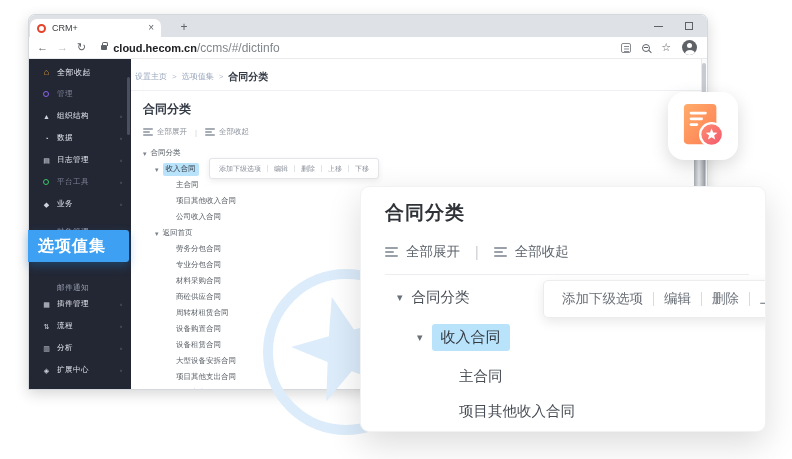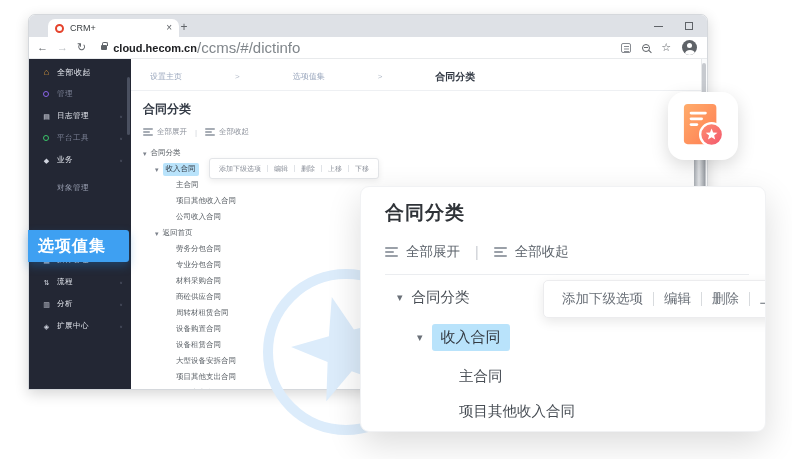--- a/index.html
+++ b/index.html
@@ -5,41 +5,41 @@
   html,body{margin:0;padding:0;background:#fff;}
   *{box-sizing:border-box;}
   .stage{position:relative;width:792px;height:459px;background:#fff;overflow:hidden;
          font-family:"Liberation Sans","DejaVu Sans",sans-serif;-webkit-font-smoothing:antialiased;}
 
   
   .window{position:absolute;left:28px;top:14px;width:680px;height:376px;background:#fff;
           border:1px solid #d5d8dc;border-radius:7px 7px 0 0;
           box-shadow:0 4px 14px rgba(0,0,0,.16);z-index:1;}
   .tabbar{position:relative;height:22px;background:#dee1e6;border-radius:6px 6px 0 0;}
-  .tab{position:absolute;left:19px;top:4px;width:131px;height:18px;background:#fff;
+  .tab{position:absolute;left:1px;top:4px;width:131px;height:18px;background:#fff;
        border-radius:7px 7px 0 0;display:flex;align-items:center;padding:0 7px;}
   .favicon{width:9px;height:9px;border:2.5px solid #e5432c;border-radius:50%;margin-right:6px;flex:none;}
   .tabtitle{font-size:9px;color:#3c4043;}
   .tabclose{margin-left:auto;font-size:10px;color:#5f6368;line-height:1;cursor:default;}
   .newtab{position:absolute;left:146px;top:3px;width:18px;height:18px;display:flex;align-items:center;
           justify-content:center;font-size:12px;color:#5f6368;}
   .winctl{position:absolute;right:14px;top:0;height:22px;display:flex;align-items:center;gap:22px;}
   .win-min{width:9px;height:1px;background:#5f6368;}
   .win-max{width:8px;height:8px;border:1px solid #5f6368;}
 
   .addressbar{position:relative;height:22px;background:#fff;border-bottom:1px solid #e8eaec;
               display:flex;align-items:center;padding:0 8px;}
   .navbtn{font-size:11px;color:#5f6368;margin-right:9px;line-height:1;}
   .navbtn.fwd{color:#b9bdc2;}
   .urlbox{display:flex;align-items:center;flex:1;height:16px;padding:0 6px;margin-right:6px;}
   .lock{width:6px;height:5px;background:#5f6368;border-radius:1px;position:relative;margin-right:6px;flex:none;}
   .lock::before{content:"";position:absolute;top:-3px;left:1px;width:4px;height:3px;
                 border:1px solid #5f6368;border-bottom:none;border-radius:2px 2px 0 0;}
   .urlhost{font-size:11px;color:#202124;font-weight:bold;}
-  .urlpath{font-size:15px;color:#80868b;}
+  .urlpath{font-size:12px;color:#80868b;}
   .baricons{display:flex;align-items:center;gap:11px;margin-right:2px;}
   .tr-ico{width:10px;height:10px;border:1px solid #888c92;border-radius:2px;position:relative;}
   .tr-ico::before{content:"";position:absolute;top:2px;left:1.5px;right:1.5px;height:1px;background:#888c92;
                   box-shadow:0 2.5px 0 #888c92,0 5px 0 #888c92;}
   .zo-ico{width:8px;height:8px;border:1px solid #5f6368;border-radius:50%;position:relative;}
   .zo-ico::before{content:"";position:absolute;left:1px;right:1px;top:50%;height:1px;margin-top:-0.5px;background:#5f6368;}
   .zo-ico::after{content:"";position:absolute;width:4px;height:1px;background:#5f6368;
                  transform:rotate(45deg);bottom:-1px;right:-3px;}
   .staricon{font-size:11px;color:#5f6368;line-height:1;}
   .avatar{width:15px;height:15px;border-radius:50%;background:#5f6368;position:relative;overflow:hidden;}
@@ -62,21 +62,21 @@
   .sspacer{height:34px;}
   .side-scroll{position:absolute;right:1px;top:18px;width:3px;height:58px;border-radius:2px;background:#4a5060;}
 
   
   .callout{position:absolute;left:28px;top:230px;width:101px;height:32px;background:#3ea0f2;
            color:#fff;display:flex;align-items:center;padding-left:10px;font-size:16px;font-weight:bold;
            letter-spacing:1px;border-radius:0 3px 3px 0;box-shadow:0 4px 10px rgba(30,120,200,.35);z-index:9;}
 
   
   .main{position:absolute;left:102px;top:44px;right:0;bottom:0;background:#fff;overflow:hidden;}
-  .crumbs{height:32px;display:flex;align-items:center;padding:4px 19px 0;border-bottom:1px solid #eef0f3;gap:48px;}
+  .crumbs{height:32px;display:flex;align-items:center;padding:4px 4px 0;border-bottom:1px solid #eef0f3;}
   .crumb{font-size:8px;color:#9aa7bd;}
   .crumb.here{font-size:10px;color:#333a45;font-weight:bold;}
   .csep{font-size:8px;color:#b4bcc9;margin:0 5px;}
   .pagebody{padding:10px 0 0 12px;position:relative;}
   .ptitle{font-size:12px;font-weight:bold;color:#333a45;}
   .controls{display:flex;align-items:center;margin-top:9px;}
   .xb{display:inline-flex;flex-direction:column;gap:1.5px;margin-right:4px;}
   .xb i{display:block;height:1.5px;background:#a7adb5;border-radius:1px;}
   .xb i:nth-child(1){width:10px;}.xb i:nth-child(2){width:7px;}.xb i:nth-child(3){width:10px;}
   .ctl-label{font-size:7.5px;color:#8a8f99;}
@@ -164,20 +164,30 @@
     </div>
 
     <div class="sidebar">
       <div class="srow">
         <span class="sico home">⌂</span>
         <span class="slabel strong">全部收起</span>
       </div>
       <div class="srow">
         <span class="ring"></span>
         <span class="slabel dim">管理</span>
+      </div>
+      <div class="srow">
+        <span class="sico">▲</span>
+        <span class="slabel">组织结构</span>
+        <span class="chev">∨</span>
+      </div>
+      <div class="srow">
+        <span class="sico">◔</span>
+        <span class="slabel">数据</span>
+        <span class="chev">∨</span>
       </div>
       <div class="srow">
         <span class="sico">▤</span>
         <span class="slabel">日志管理</span>
         <span class="chev">∨</span>
       </div>
       <div class="srow">
         <span class="ring green"></span>
         <span class="slabel dim">平台工具</span>
         <span class="chev">∨</span>

